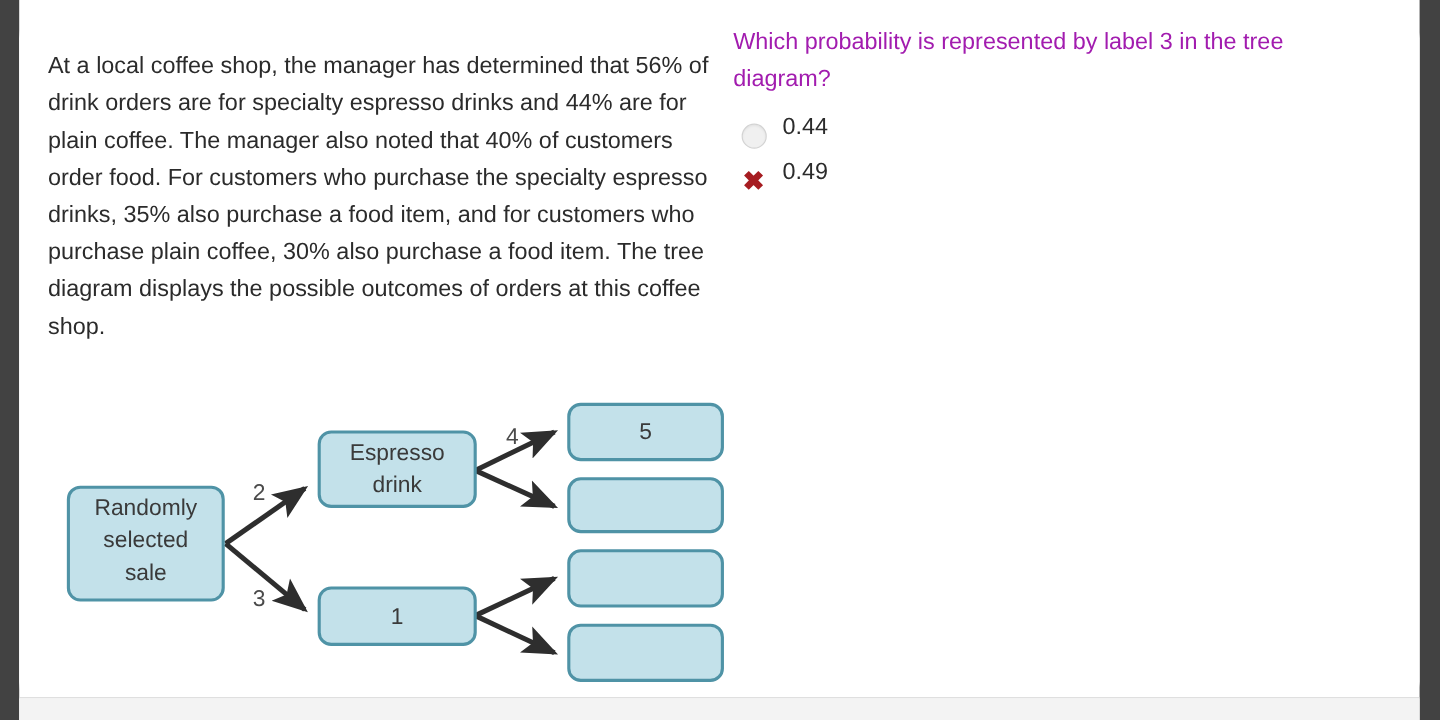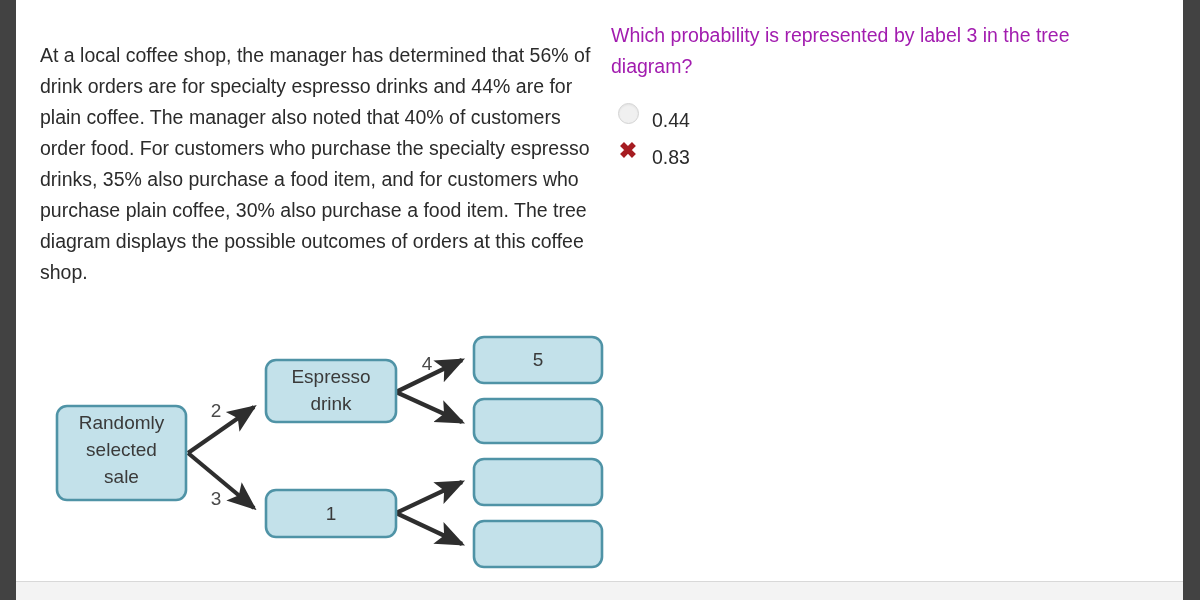--- a/index.html
+++ b/index.html
@@ -84,21 +84,21 @@
     color: #a21caf;
     margin: 0 0 13px 0;
   }
   .choice-list {
     list-style: none;
     margin: 0;
     padding: 0;
   }
   .choice-row {
     display: flex;
-    align-items: flex-end;
+    align-items: flex-start;
     height: 37px;
   }
   .choice-marker {
     width: 34px;
     flex: 0 0 34px;
     display: flex;
     align-items: center;
     justify-content: center;
     height: 37px;
   }
@@ -168,21 +168,21 @@
           <span class="choice-marker">
             <span class="radio"></span>
           </span>
           <span class="choice-label">0.44</span>
         </li>
 
         <li class="choice-row">
           <span class="choice-marker">
             <span class="mark-x">✖</span>
           </span>
-          <span class="choice-label">0.83</span>
+          <span class="choice-label">0.49</span>
         </li>
 
 
 
       </ul>
     </div>
 
     <div id="tree-wrap">
       <svg id="tree-svg" width="600" height="255" viewBox="0 0 600 255">
 

